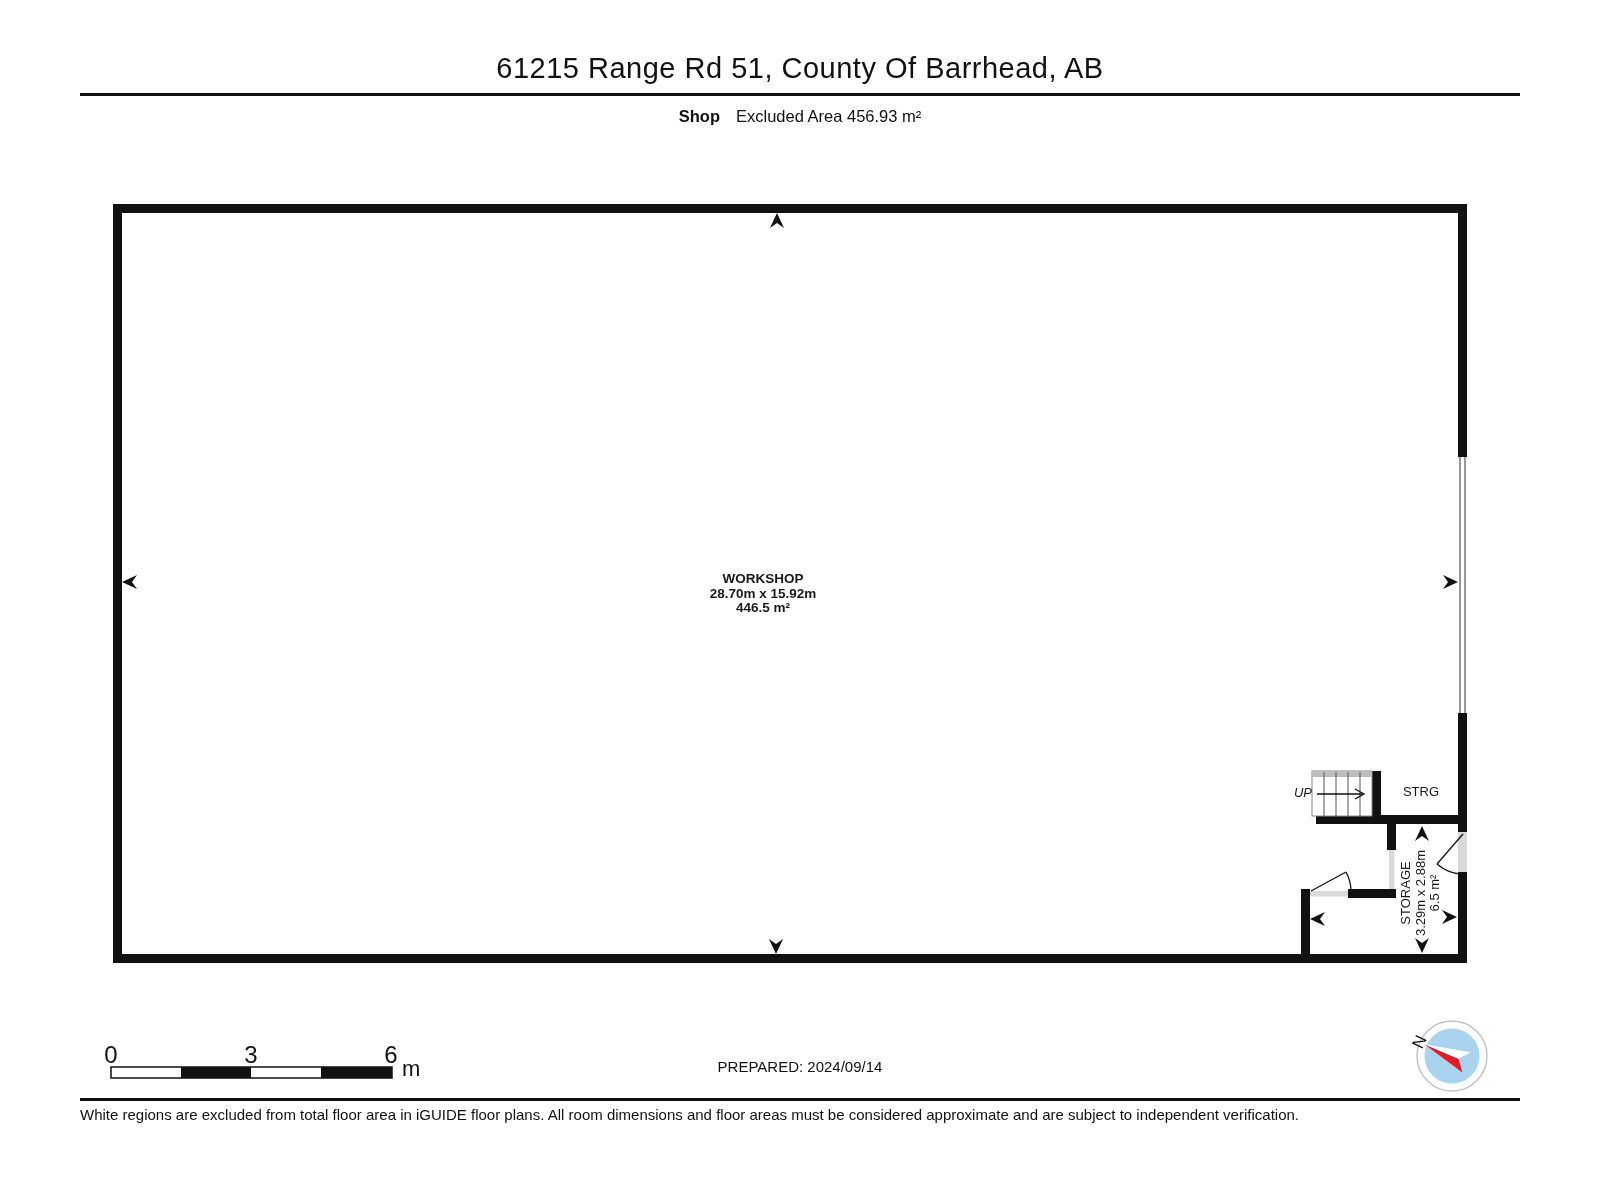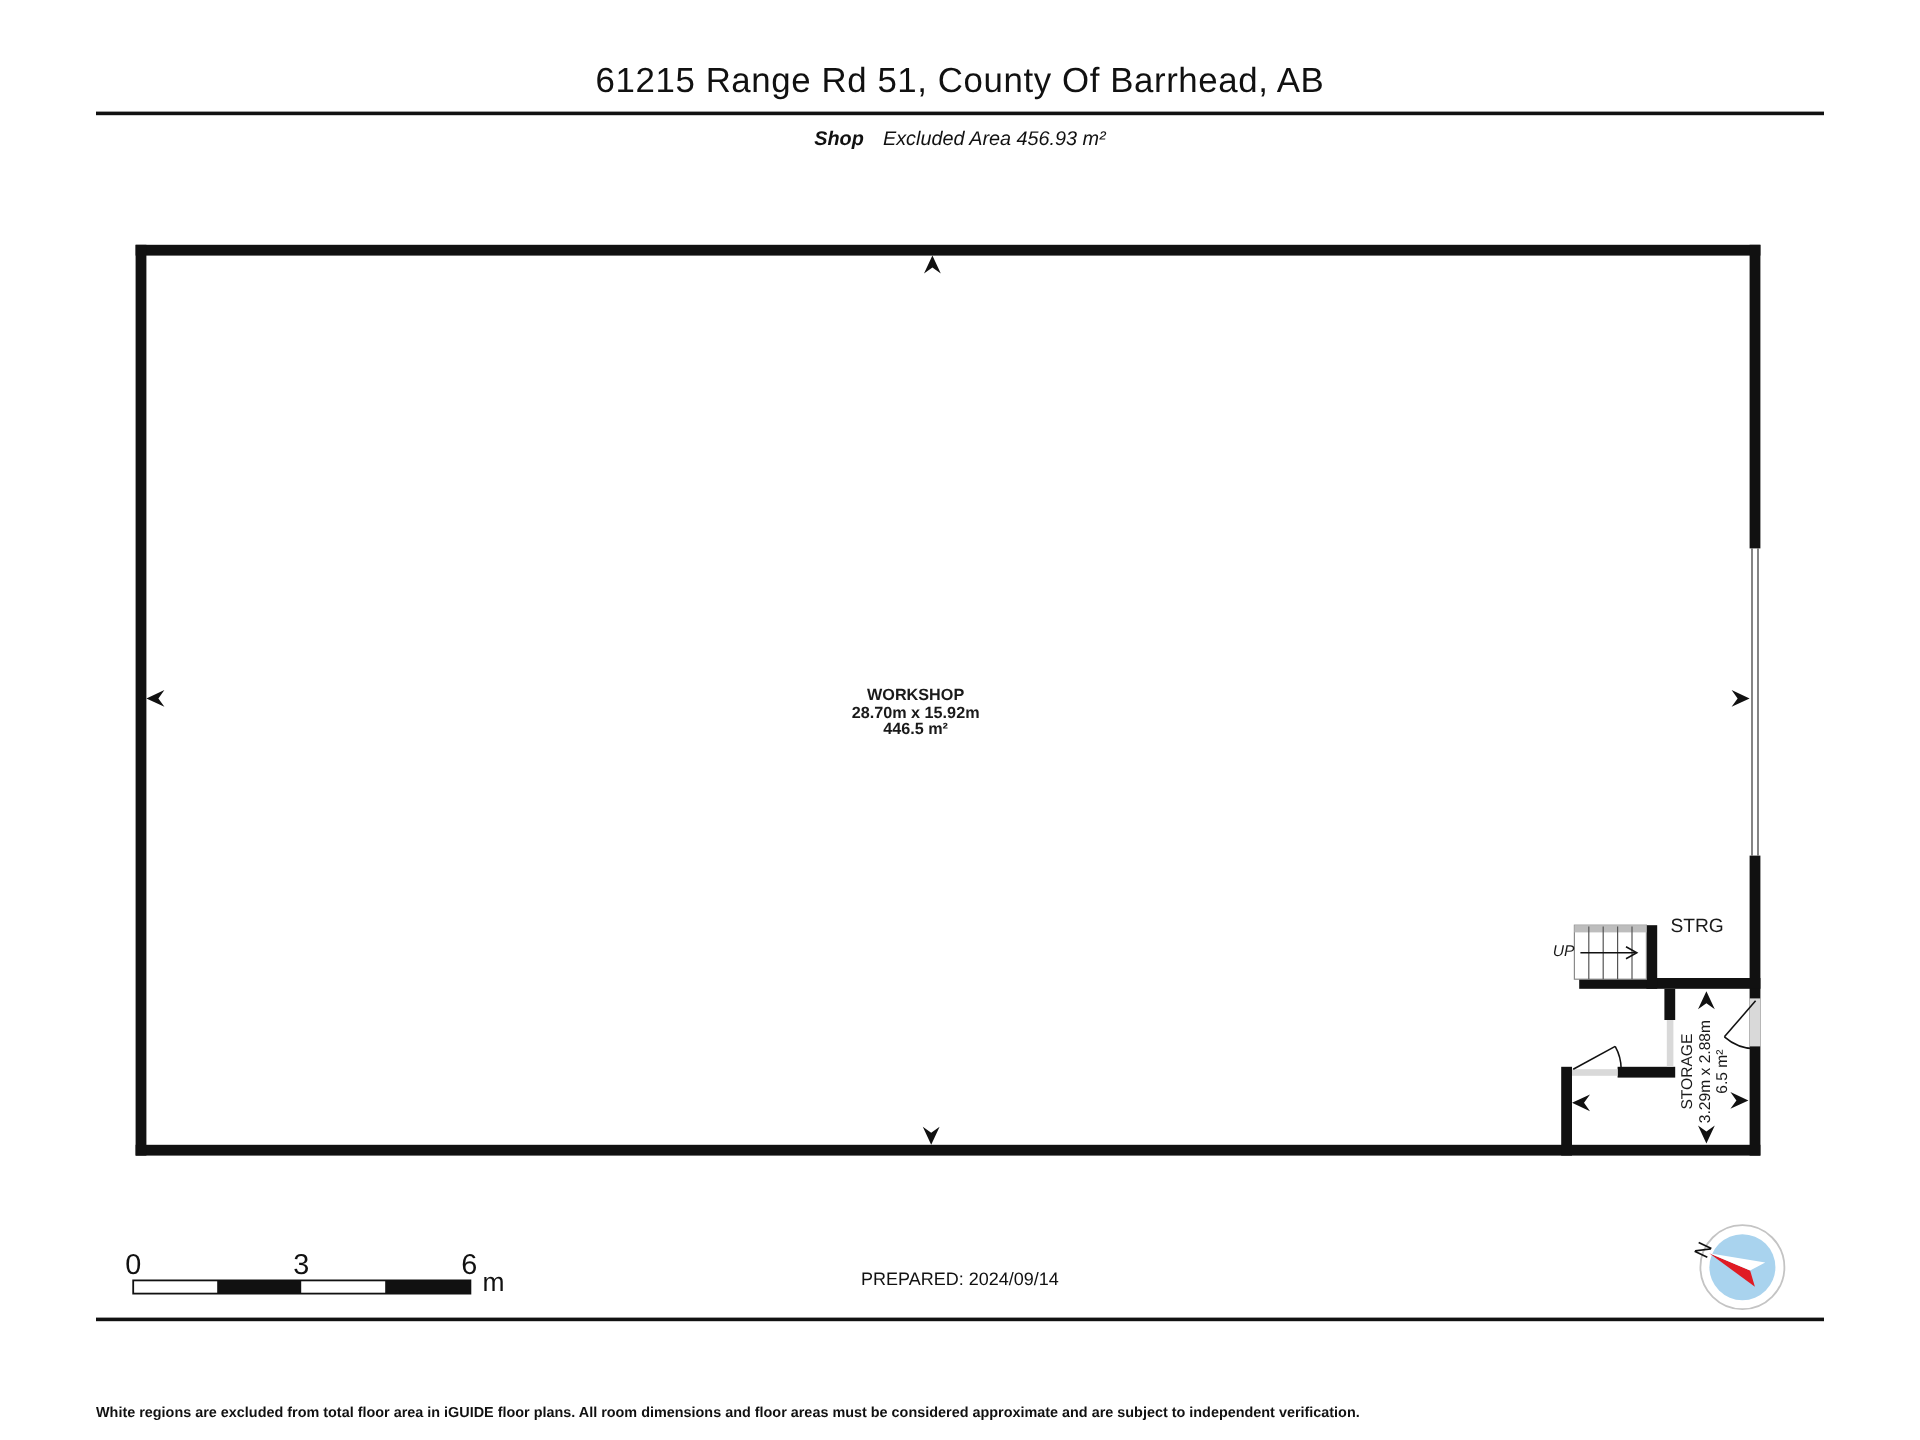--- a/index.html
+++ b/index.html
@@ -9,45 +9,45 @@
   }
   .title {
     position:absolute; top:52px; left:0; right:0;
     text-align:center; font-size:29px; font-weight:normal; letter-spacing:0.5px;
   }
   .rule { position:absolute; left:80px; width:1440px; height:3px; background:#111; }
   .rule-top { top:93px; }
   .rule-bottom { top:1098px; }
   .subtitle {
     position:absolute; top:107px; left:0; right:0;
-    display:flex; justify-content:center; gap:16px; font-size:16.5px;font-style:italic;
+    display:flex; justify-content:center; gap:16px; font-size:16.5px;
   }
   .subtitle .floor-label { font-weight:bold; }
   .plan { position:absolute; left:0; top:0; width:1600px; height:1200px; }
   .lbl { position:absolute; font-size:13.5px; line-height:14.5px; color:#1a1a1a; }
   .lbl-center { text-align:center; }
   .workshop-label { left:633px; top:572px; width:260px;font-weight:bold; }
   .up-label { left:1266px; top:786px; width:46px; text-align:right; font-size:13px;font-style:italic; }
-  .strg-label { left:1392px; top:766px; width:58px; font-size:16px; }
+  .strg-label { left:1392px; top:785px; width:58px; text-align:center; font-size:13px; }
   .storage-label {
     left:1341px; top:869px; width:160px; height:48px;
     transform:rotate(-90deg); font-size:13px; line-height:14.5px;
     display:flex; flex-direction:column; justify-content:center;
   }
   .scale-num { position:absolute; top:1041px; width:28px; text-align:center; font-size:24px; }
   .scale-0 { left:97px; }
   .scale-3 { left:237px; }
   .scale-6 { left:377px; }
   .scale-unit { position:absolute; left:402px; top:1056px; font-size:22px; }
   .prepared { position:absolute; top:1058px; left:0; right:0; text-align:center; font-size:15px; }
   .compass-n {
     position:absolute; left:1410px; top:1032px; width:20px; height:20px;
     text-align:center; font-size:17px; transform:rotate(-65deg);
   }
-  .disclaimer { position:absolute; left:80px; top:1170px; font-size:12px; color:#111;font-weight:bold; }
+  .disclaimer { position:absolute; left:80px; top:1106px; font-size:15px; color:#111; }
 </style>
 </head>
 <body>
 
 <div class="page">
 
   <div class="title">61215 Range Rd 51, County Of Barrhead, AB</div>
   <div class="rule rule-top"></div>
 
   <div class="subtitle">

